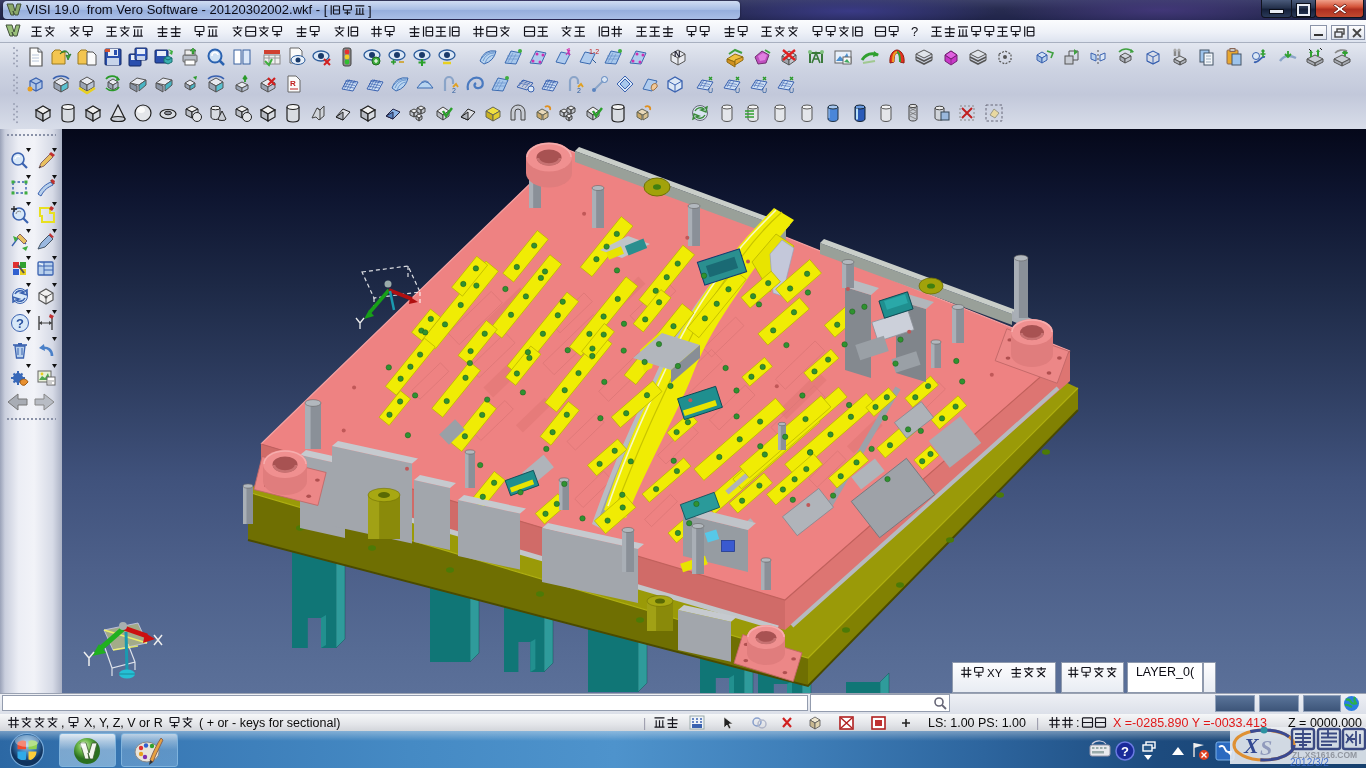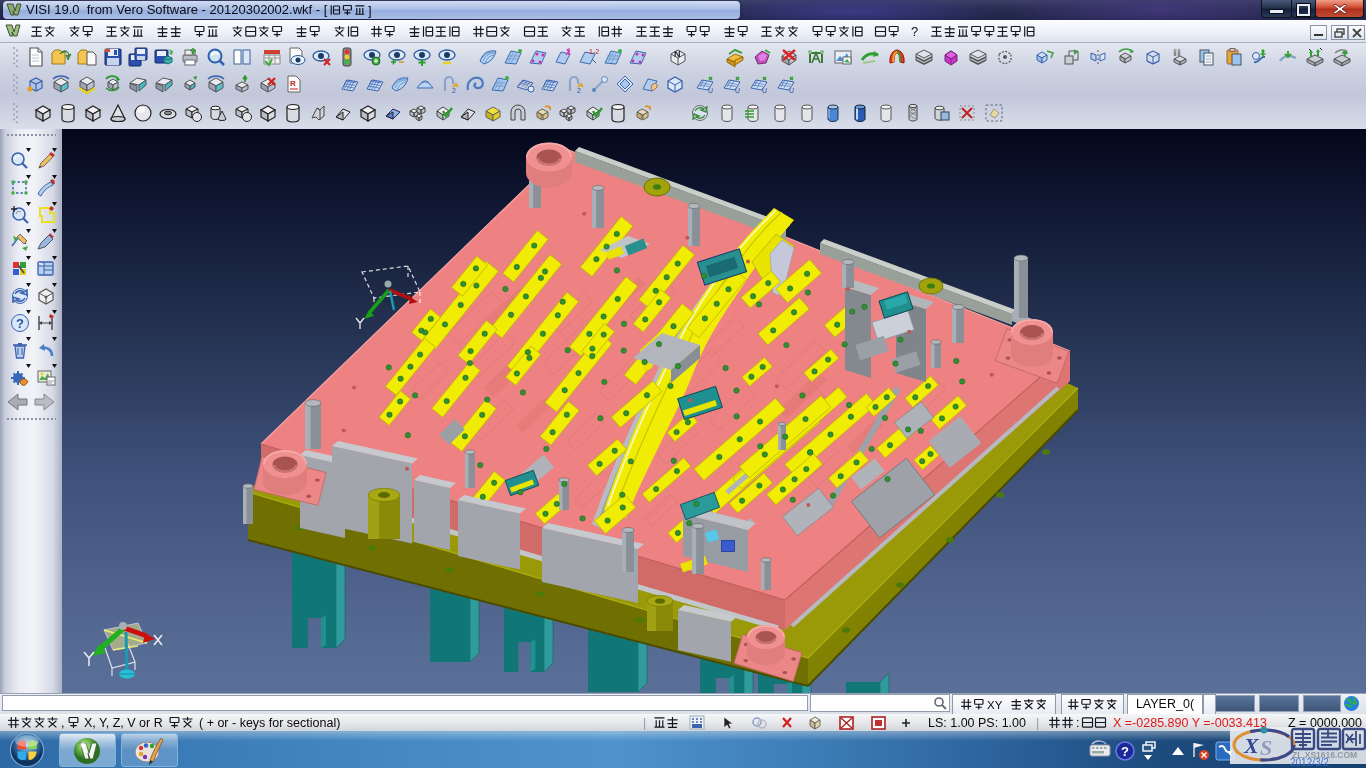--- a/index.html
+++ b/index.html
@@ -24,21 +24,21 @@
 
 #tools{left:0;top:43px;width:1366px;height:86px;background:linear-gradient(180deg,#e3e7f0 0%,#cdd3e2 30%,#c2c8da 60%,#d8dde9 100%);}
 
 #lpanel{left:0;top:129px;width:62px;height:564px;background:linear-gradient(90deg,#9aa2b8 0,#c9cedd 8%,#eceef5 30%,#f2f3f8 55%,#d6dae6 85%,#aab1c4 100%);}
 #lpanel .dots{position:absolute;left:6px;width:50px;height:5px;background-image:radial-gradient(circle,#8a92a8 1px,transparent 1.2px);background-size:4px 4px;}
 
 #vp{left:62px;top:129px;width:1304px;height:564px;background:linear-gradient(180deg,#05081a 0%,#0e1530 12%,#1d2946 28%,#2e3d60 45%,#40527c 62%,#4d608a 78%,#566b94 92%,#5b7099 100%);overflow:hidden;}
 
 #inrow{left:0;top:693px;width:1366px;height:21px;background:linear-gradient(180deg,#eef0f5,#dce0e9);border-top:1px solid #9aa2b2;box-sizing:border-box;}
 .inbox{top:695px;height:16px;background:#fff;border:1px solid #939cae;box-sizing:border-box;}
-.btnbox{top:694px;height:21px;background:linear-gradient(180deg,#fdfdfe,#e8ecf3);border:1px solid #8e99ad;box-sizing:border-box;font-size:12px;color:#0a0a12;text-align:center;}
+.btnbox{top:662px;height:31px;background:linear-gradient(180deg,#fdfdfe,#e8ecf3);border:1px solid #8e99ad;box-sizing:border-box;font-size:12px;color:#0a0a12;text-align:center;}
 .bluebox{top:695px;height:17px;background:linear-gradient(180deg,#5a7499,#3d5579);border:1px solid #92a2bb;box-sizing:border-box;}
 #strow{left:0;top:714px;width:1366px;height:17px;background:linear-gradient(180deg,#f6f7f8 0%,#e3e5e9 60%,#d2d5da 100%);font-size:12.5px;color:#0a0a0a;}
 
 #task{left:0;top:731px;width:1366px;height:37px;background:linear-gradient(90deg,#2c68a4 0%,#3a7ab6 12%,#458ac4 30%,#4e93cc 45%,#3f7fb9 58%,#2d659e 72%,#1d4b7e 85%,#16406e 100%);overflow:hidden;}
 #task .sheen{position:absolute;left:0;top:0;width:1366px;height:10px;background:linear-gradient(180deg,rgba(255,255,255,.35),rgba(255,255,255,0));}
 .tbtn{top:2px;width:57px;height:34px;border:1px solid #7fb3dd;border-radius:3px;background:linear-gradient(180deg,rgba(255,255,255,.55),rgba(200,225,245,.25) 50%,rgba(160,200,235,.35));box-sizing:border-box;}
 </style>
 </head>
 <body>
 <div id="scr">

